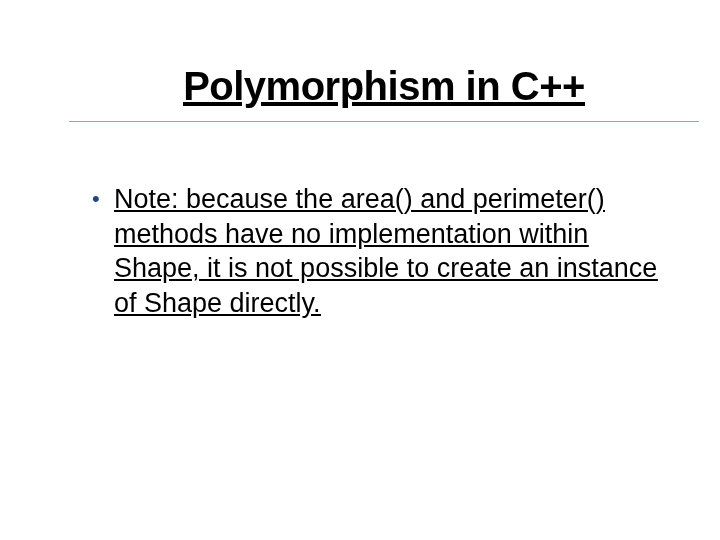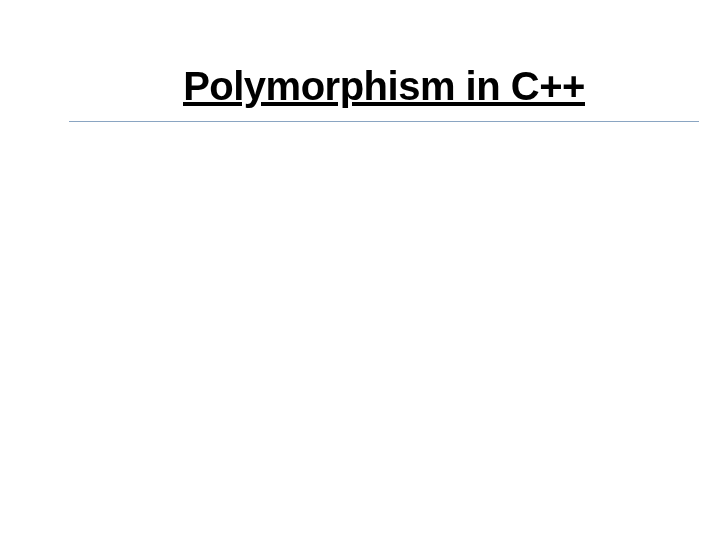--- a/index.html
+++ b/index.html
@@ -60,14 +60,15 @@
 </head>
 <body>
 
 <div class="title-container">
   <h1 class="title">Polymorphism in C++</h1>
   <div class="underline"></div>
 </div>
 
 <div class="content">
   <ul>
+    <li>Note:  because the area() and perimeter() methods have no implementation within Shape, it is not possible to create an instance of Shape directly.</li>
   </ul>
 </div>
 
 </body></html>

